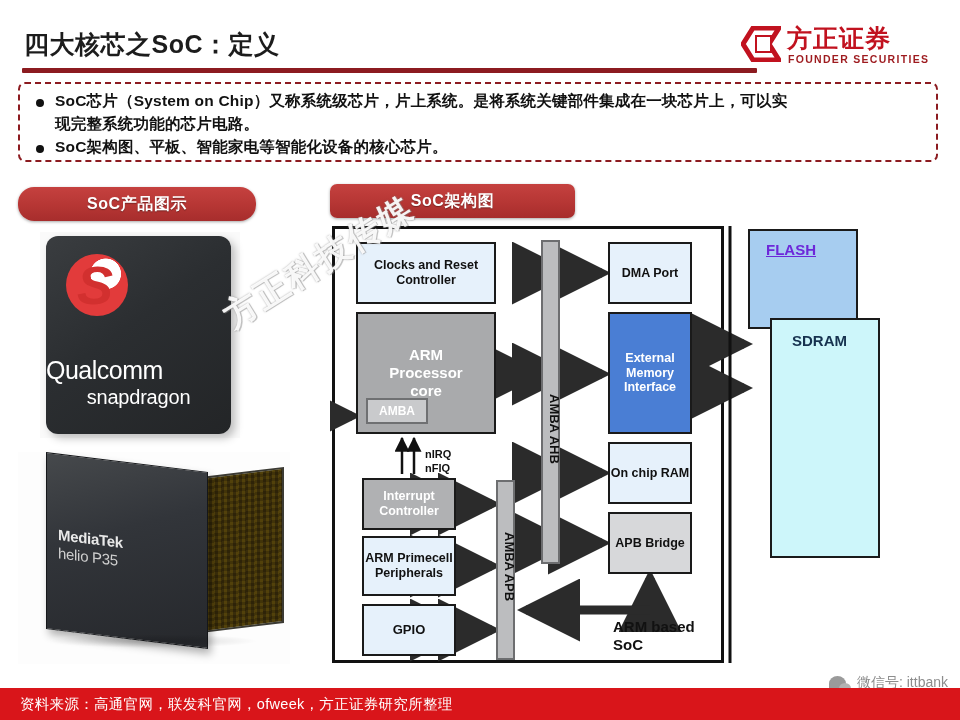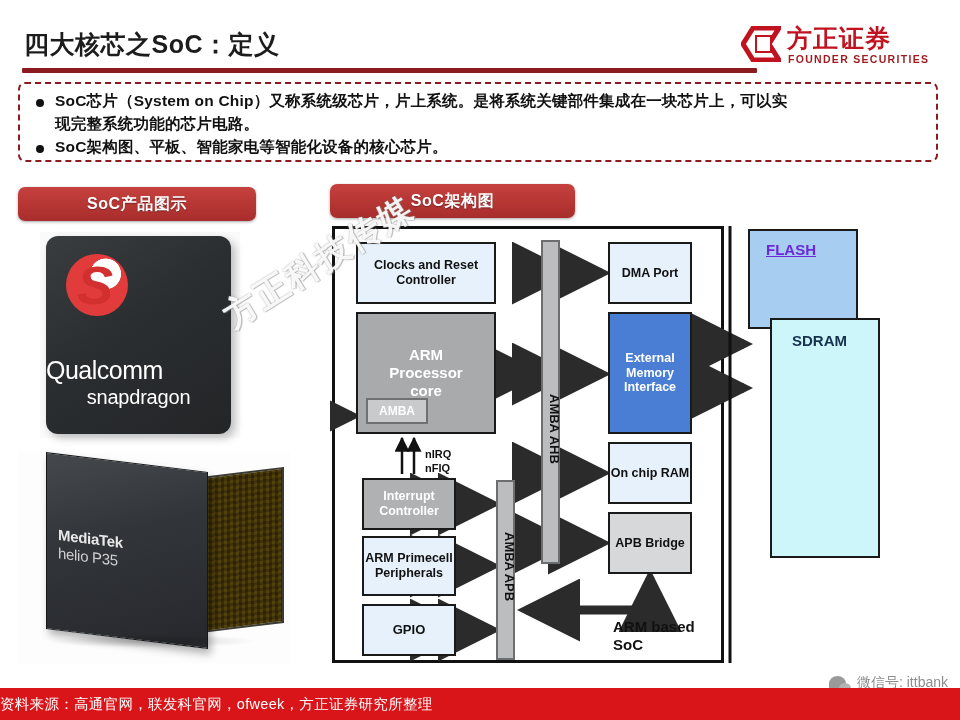--- a/index.html
+++ b/index.html
@@ -63,21 +63,21 @@
 
   
   .banner{
     position:absolute;height:34px;border-radius:7px;
     background:linear-gradient(180deg,#c5413f 0%,#b63634 55%,#a72d2c 100%);
     box-shadow:0 1px 3px rgba(0,0,0,.35);
     display:flex;align-items:center;justify-content:center;
     color:#fff;font-size:16px;font-weight:700;letter-spacing:.6px;
     text-shadow:0 1px 1px rgba(0,0,0,.35);
   }
-  #banner-products{left:18px;top:187px;width:238px;}
+  #banner-products{left:18px;top:187px;width:238px;border-radius:16px;}
   #banner-arch{left:330px;top:184px;width:245px;}
 
   
   .chip-qc{
     position:absolute;left:40px;top:232px;width:200px;height:206px;
     background:#fafafa;
   }
   .qc-die{
     position:absolute;left:6px;top:4px;width:185px;height:198px;
     background:linear-gradient(145deg,#3a3d40 0%,#2b2e31 45%,#232527 100%);
@@ -225,21 +225,21 @@
     background:#b3b3b3;
   }
 
   
   .footer{
     position:absolute;left:0;bottom:0;width:960px;height:32px;
     background:#d9151a;
     display:flex;align-items:center;
   }
   .footer-text{
-    color:#fff;font-size:14.5px;font-weight:400;padding-left:0;
+    color:#fff;font-size:14.5px;font-weight:400;padding-left:20px;
     letter-spacing:.3px;white-space:nowrap;
   }
 </style>
 </head>
 <body>
 
 <div id="slide">
 
   <div class="title">四大核芯之SoC：定义</div>
   <div class="title-rule"></div>

